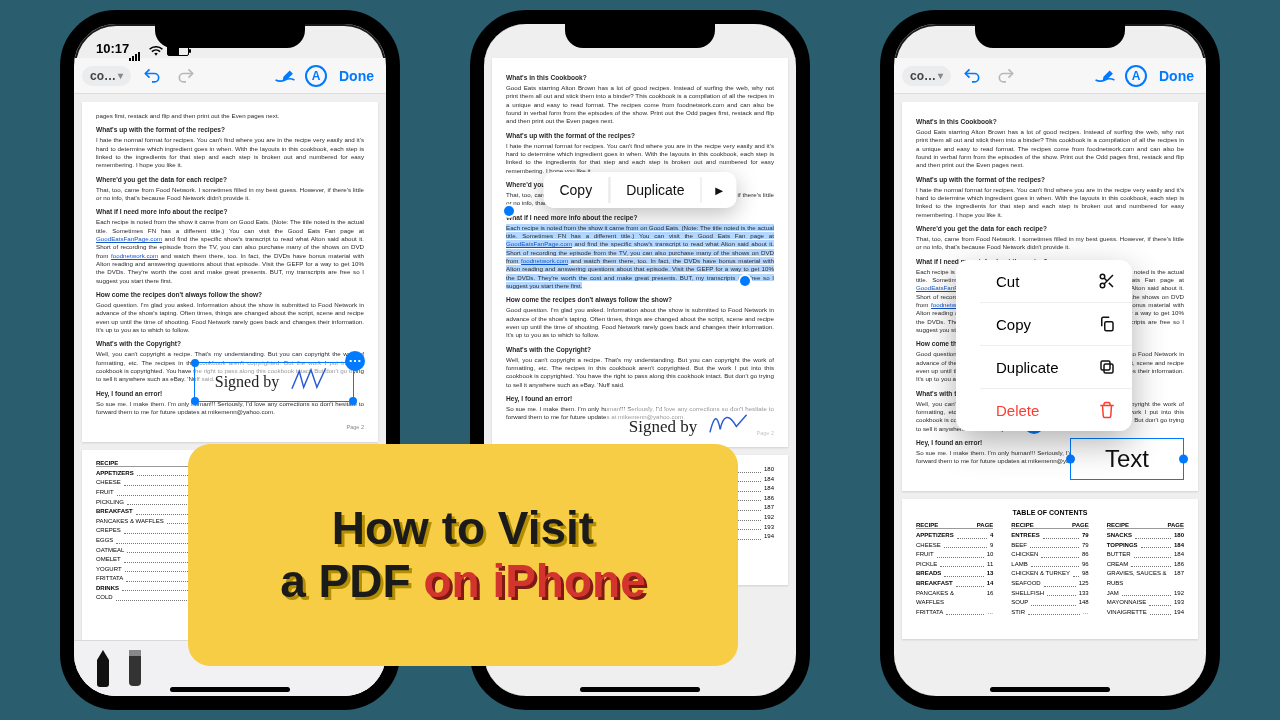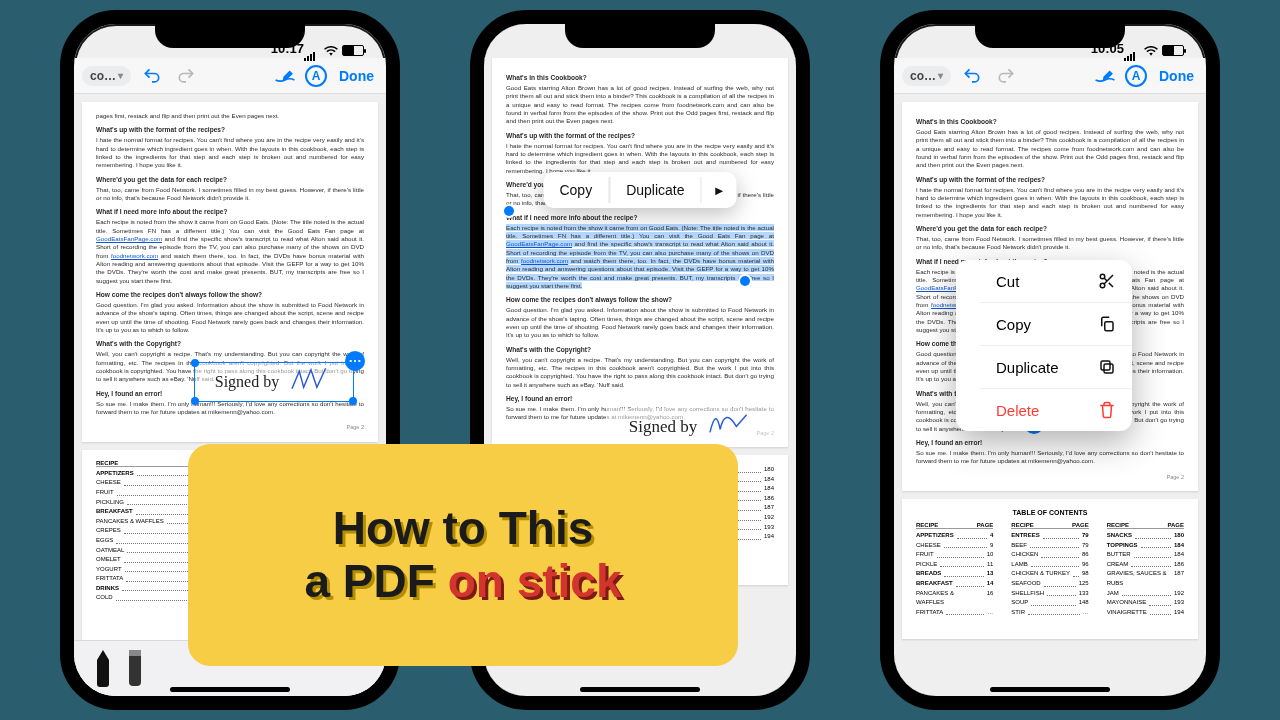--- a/index.html
+++ b/index.html
@@ -33,21 +33,21 @@
     border-bottom-left-radius: 18px; border-bottom-right-radius: 18px;
     z-index: 50;
   }
   .home-ind {
     position: absolute; bottom: 4px; left: 50%; transform: translateX(-50%);
     width: 120px; height: 5px; background: #000; border-radius: 3px; z-index: 60;
   }
 
   .status-bar {
     position: absolute; top: 0; left: 0; right: 0; height: 34px;
-    display: flex; justify-content: flex-end; align-items: flex-end;
+    display: flex; justify-content: flex-start; align-items: flex-end;
     padding: 0 22px 2px; font-size: 13px; font-weight: 600; color: #000;
     z-index: 40;
   }
   .st-right { display: flex; gap: 4px; align-items: center; }
   .sig { width: 16px; height: 10px; display: inline-block; }
   .sig i { display:inline-block; width:2px; background:#000; margin-right:1px; vertical-align:bottom; }
   .wifi { width: 14px; height: 10px; }
   .batt { width: 22px; height: 11px; border:1px solid #000; border-radius:2px; position:relative; }
   .batt::after { content:""; position:absolute; right:-3px; top:3px; width:2px; height:4px; background:#000; border-radius:1px;}
   .batt i { display:block; width:55%; height:100%; background:#000; }
@@ -453,32 +453,20 @@
             </svg></span>
       </div>
     </div>
   </div>
 
   <div class="phone phone-3">
 
     <div class="notch"></div>
     <div class="home-ind"></div>
 
-    <div class="status-bar">
-      <span>10:05</span>
-      <span class="st-right">
-        <span class="sig"><i style="height:3px"></i><i style="height:5px"></i><i style="height:7px"></i><i style="height:9px"></i></span>
-        <svg class="wifi" viewBox="0 0 24 16">
-            <path d="M12 16l-3-4a5 5 0 016 0zM4 8a12 12 0 0116 0l-2 2a9 9 0 00-12 0zM0 4a18 18 0 0124 0l-2 2a15 15 0 00-20 0z" fill="#000"></path>
-          </svg>
-        <span class="batt">
-            <i></i>
-          </span>
-      </span>
-    </div>
 
     <div class="tool">
       <span class="tb-pill">
           <span>co…</span>
           <span class="chev">▾</span>
         </span>
       <span class="tb-ic">
           <svg width="20" height="20" viewBox="0 0 24 24" fill="none" stroke="#007aff" stroke-width="2">
             <path d="M9 14l-5-5 5-5"></path>
             <path d="M4 9h11a5 5 0 010 10h-3"></path>
@@ -694,24 +682,28 @@
         <div class="row del">
           <span>Delete</span>
           <svg class="ic" viewBox="0 0 24 24" fill="none" stroke="#ff3b30" stroke-width="2">
               <path d="M3 6h18M8 6V4a2 2 0 012-2h4a2 2 0 012 2v2M6 6l1 14a2 2 0 002 2h6a2 2 0 002-2l1-14"></path>
             </svg>
         </div>
       </div>
 
       <span class="bubble2" style="left:130px; top:320px;">⋯</span>
 
+      <div class="txtbox" style="left:176px; top:344px;">
+        <span class="h l"></span><span class="h r"></span>
+        <span>Text</span>
+      </div>
     </div>
 
   </div>
 
   <div class="banner">
-    <div class="l1"><span class="black">How to This</span></div>
+    <div class="l1"><span class="black">How to Visit</span></div>
     <div class="l2">
-      <span class="black">a PDF </span><span class="red">on stick</span>
+      <span class="black">a PDF </span><span class="red">on iPhone</span>
     </div>
   </div>
 
 </div>
 
 </body></html>

